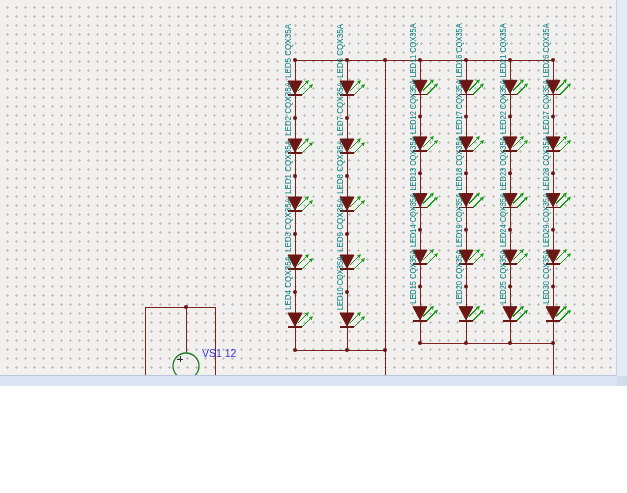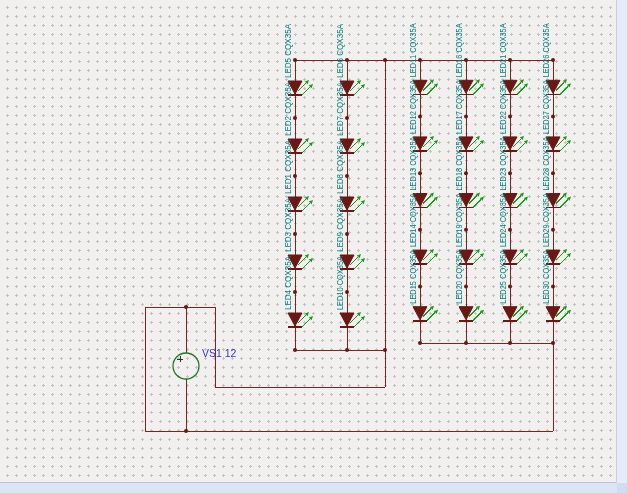--- a/index.html
+++ b/index.html
@@ -1,19 +1,19 @@
 <!DOCTYPE html>
 <html><head>
 <meta charset="utf-8">
 <style>
   html,body{margin:0;padding:0;}
   body{font-family:"Liberation Sans",sans-serif;}
   .viewport{
     position:relative;
-    width:627px;height:493px;
+    width:627px;height:386px;
     overflow:hidden;
     background-color:#f1f0ee;
     background-image:radial-gradient(circle,#c4c2be 1px, rgba(0,0,0,0) 1.15px);
     background-size:9px 9px;
     background-position:3px 3px;
   }
   #schematic-svg{position:absolute;left:0;top:0;}
   #schematic-svg line{shape-rendering:crispEdges;}
   #schematic-svg text{font-family:"Liberation Sans",sans-serif;}
   .scrollbar-h{

